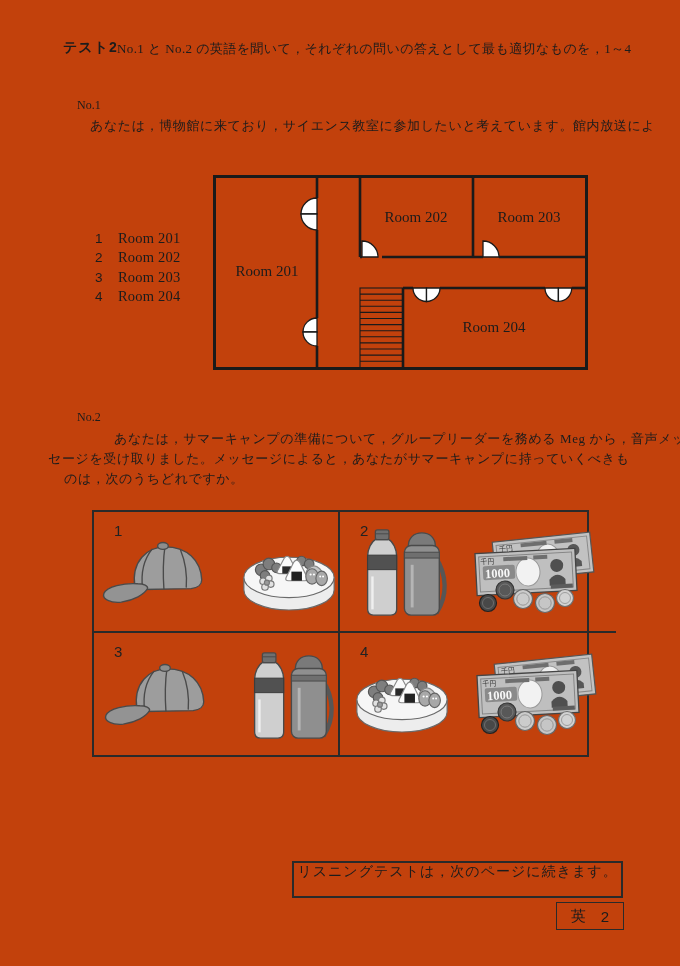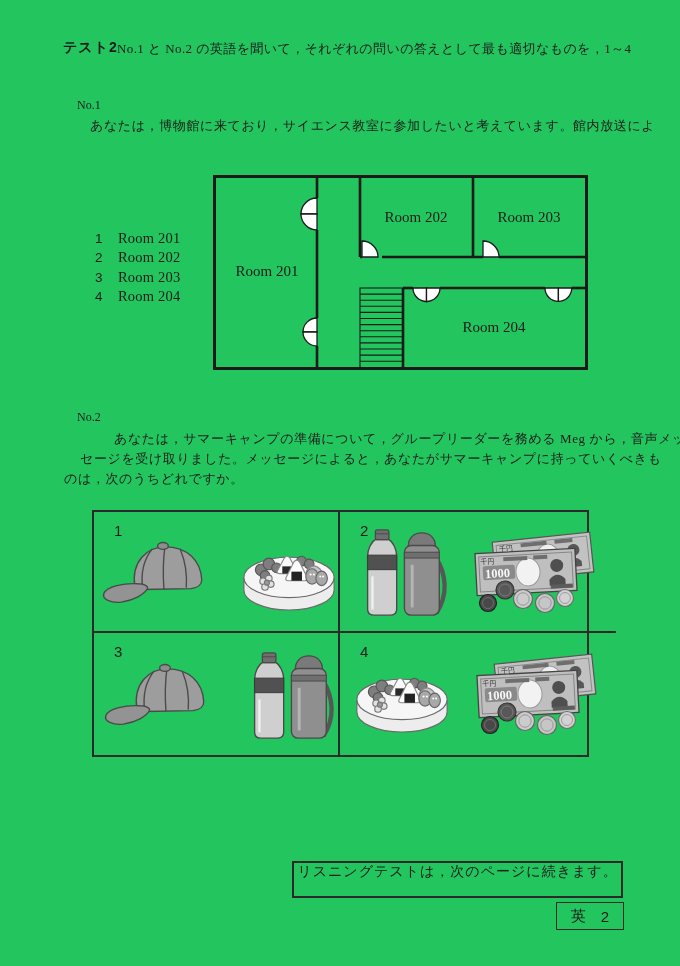--- a/index.html
+++ b/index.html
@@ -1,17 +1,17 @@
 <!DOCTYPE html>
 <html><head>
 <meta charset="utf-8">
 <style>
   html,body{margin:0;padding:0;background:#e8e8e8;}
   .page{
-    position:relative;width:680px;height:966px;background:#22c55e;
+    position:relative;width:680px;height:966px;background:#c2410c;
     font-family:"Liberation Serif","DejaVu Serif",serif;color:#1c1c1c;
     overflow:hidden;margin:0 auto;
   }
   .abs{position:absolute;}
   .gothic{font-family:"Liberation Sans","DejaVu Sans",sans-serif;}
   .test-label{font-size:14px;font-weight:bold;letter-spacing:1px;}
   .instr{font-size:13px;letter-spacing:0.4px;white-space:nowrap;}
   .no-label{font-size:12px;}
   .body-line{font-size:13px;letter-spacing:0.6px;white-space:nowrap;}
   .options{line-height:19.4px;font-size:14.5px;}
@@ -141,21 +141,21 @@
     <g font-size="15" fill="#1c1c1c" text-anchor="middle">
       <text x="54" y="101">Room 201</text>
       <text x="203" y="47">Room 202</text>
       <text x="316" y="47">Room 203</text>
       <text x="281" y="157">Room 204</text>
     </g>
   </svg>
 
   <div class="abs no-label" style="left:77px;top:410px;">No.2</div>
   <div class="abs body-line" style="left:90px;top:430px;margin-left:24px;">あなたは，サマーキャンプの準備について，グループリーダーを務める Meg から，音声メッ</div>
-  <div class="abs body-line" style="left:80px;top:450px;font-family:Liberation Mono, monospace;">セージを受け取りました。メッセージによると，あなたがサマーキャンプに持っていくべきも</div>
+  <div class="abs body-line" style="left:48px;top:450px;font-family:Liberation Mono, monospace;">セージを受け取りました。メッセージによると，あなたがサマーキャンプに持っていくべきも</div>
   <div class="abs body-line" style="left:64px;top:470px;">のは，次のうちどれですか。</div>
 
   <div class="abs choice-grid" style="left:92px;top:510px;">
     <div class="cell cell-a" id="cell-0">
       <span class="cell-num">1</span>
       <span class="cell-items">
   <svg width="126" height="78" viewBox="0 0 130 80">
     <g stroke="#4a4a4a" stroke-width="1.4">
       <path d="M37,52 C33,26 50,11 68,11 C91,11 105,25 106,45 C106,51 102,53 95,54 L45,55 C40,55 38,54 37,52 Z" fill="#9d9d9d"></path>
       <path fill="none" d="M55,13 C46,24 43,38 45,54"></path>

